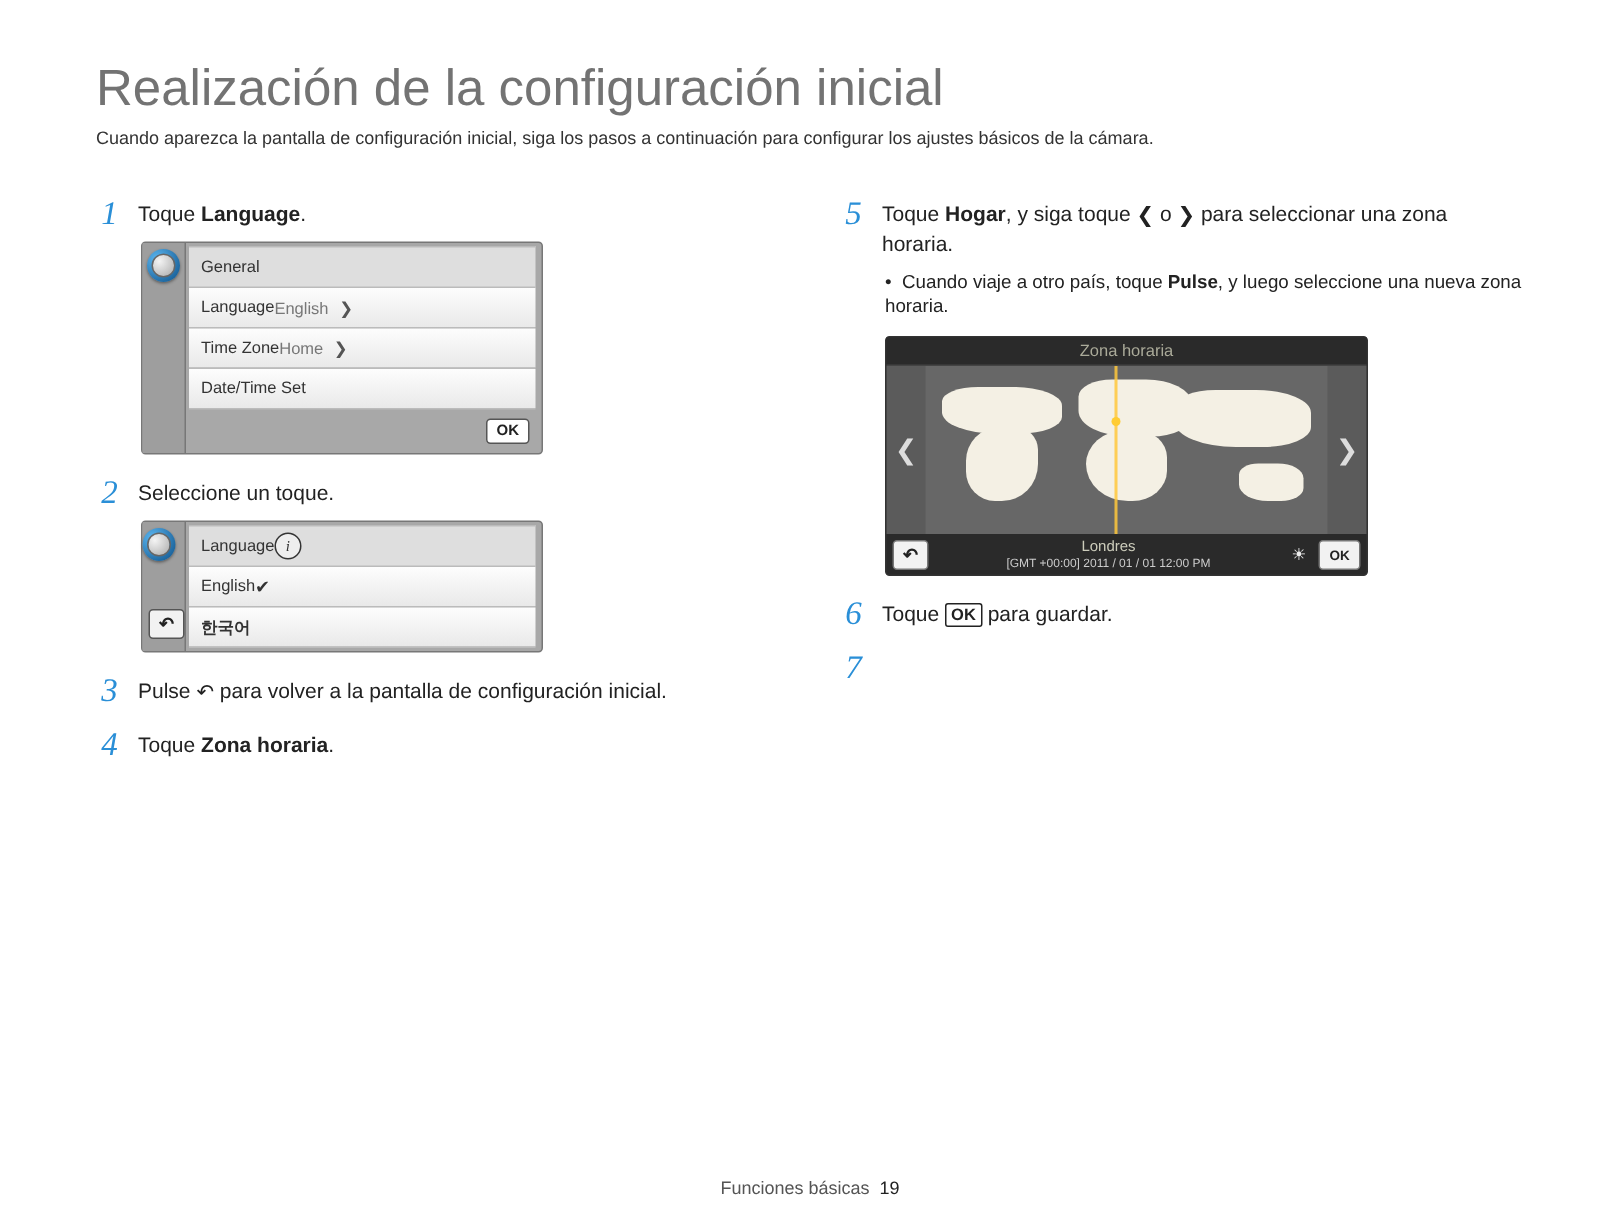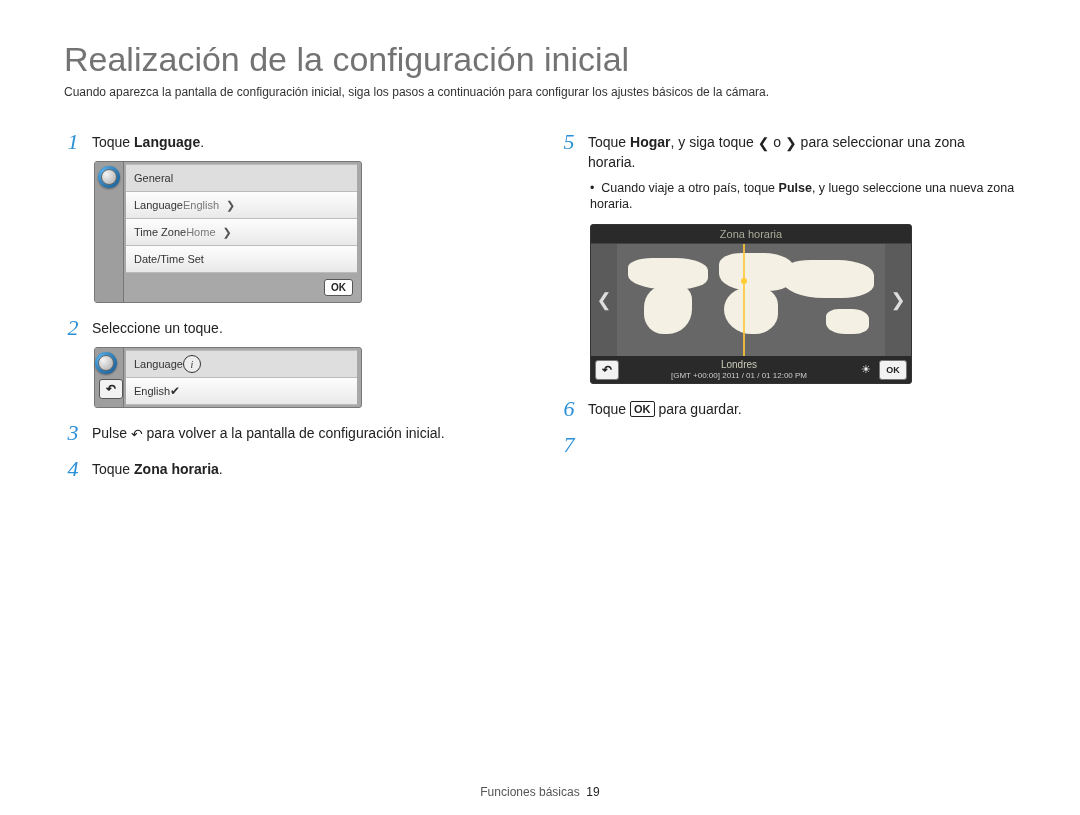--- a/index.html
+++ b/index.html
@@ -325,20 +325,23 @@
           </div>
           <div class="cam-body">
             <div class="cam-row" style="background:#dedede;">
               <span>Language</span>
               <span class="info-circle">i</span>
             </div>
             <div class="cam-row">
               <span>English</span>
               <span class="check">✔</span>
             </div>
+            <div class="cam-row">
+              <span style="font-weight:bold;">한국어</span>
+            </div>
           </div>
         </div>
       </div>
 
       <div class="step">
         <span class="step-num">3</span>
         <span class="step-body">
           <span>Pulse </span><span class="arrow-inline">↶</span><span> para volver a la pantalla de configuración inicial.</span>
         </span>
       </div>

